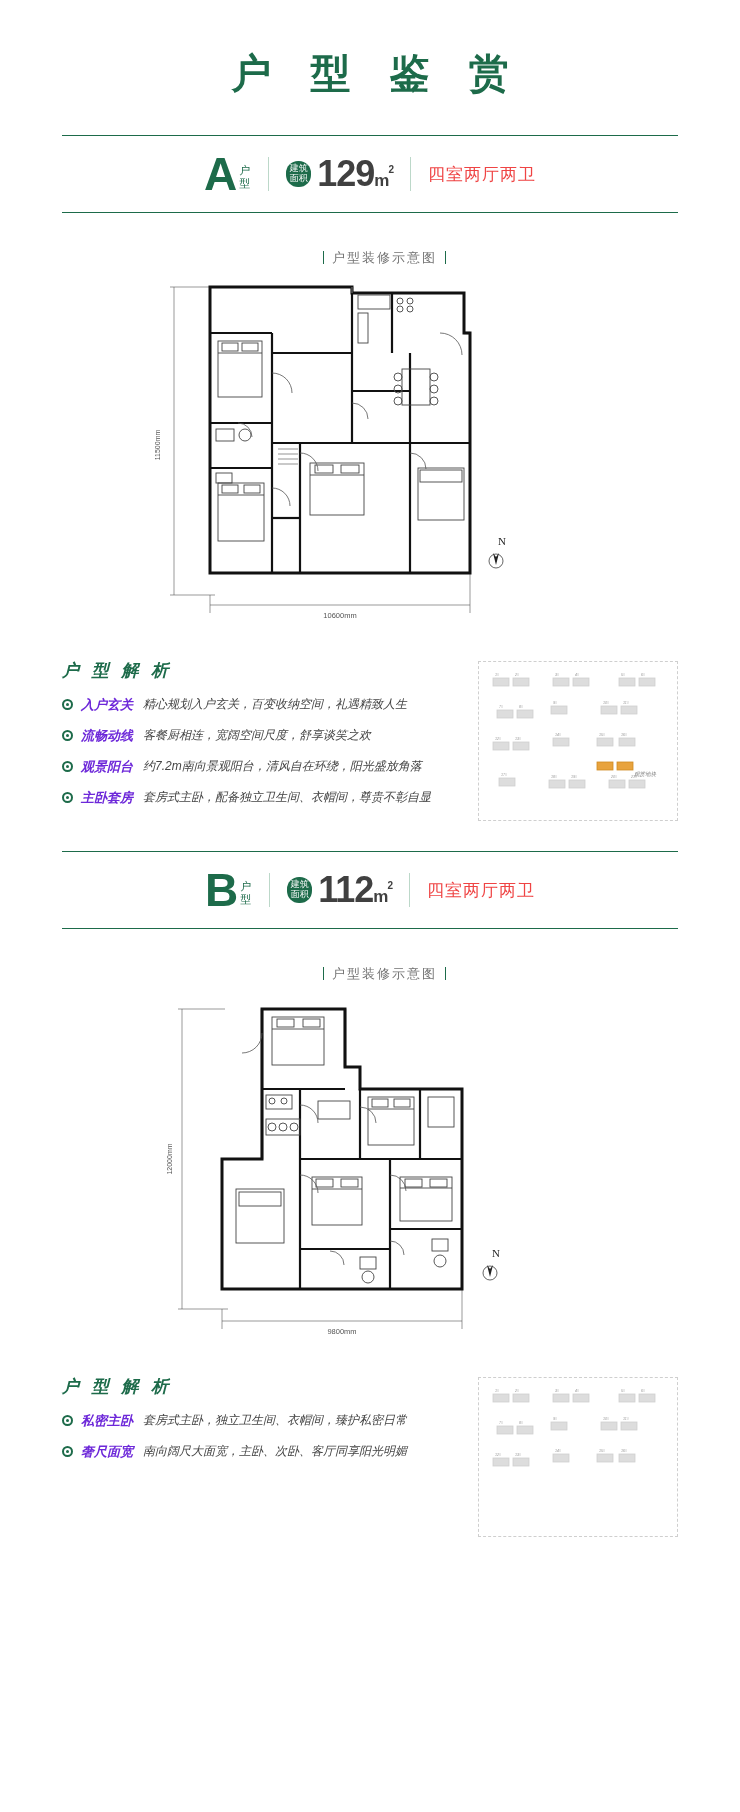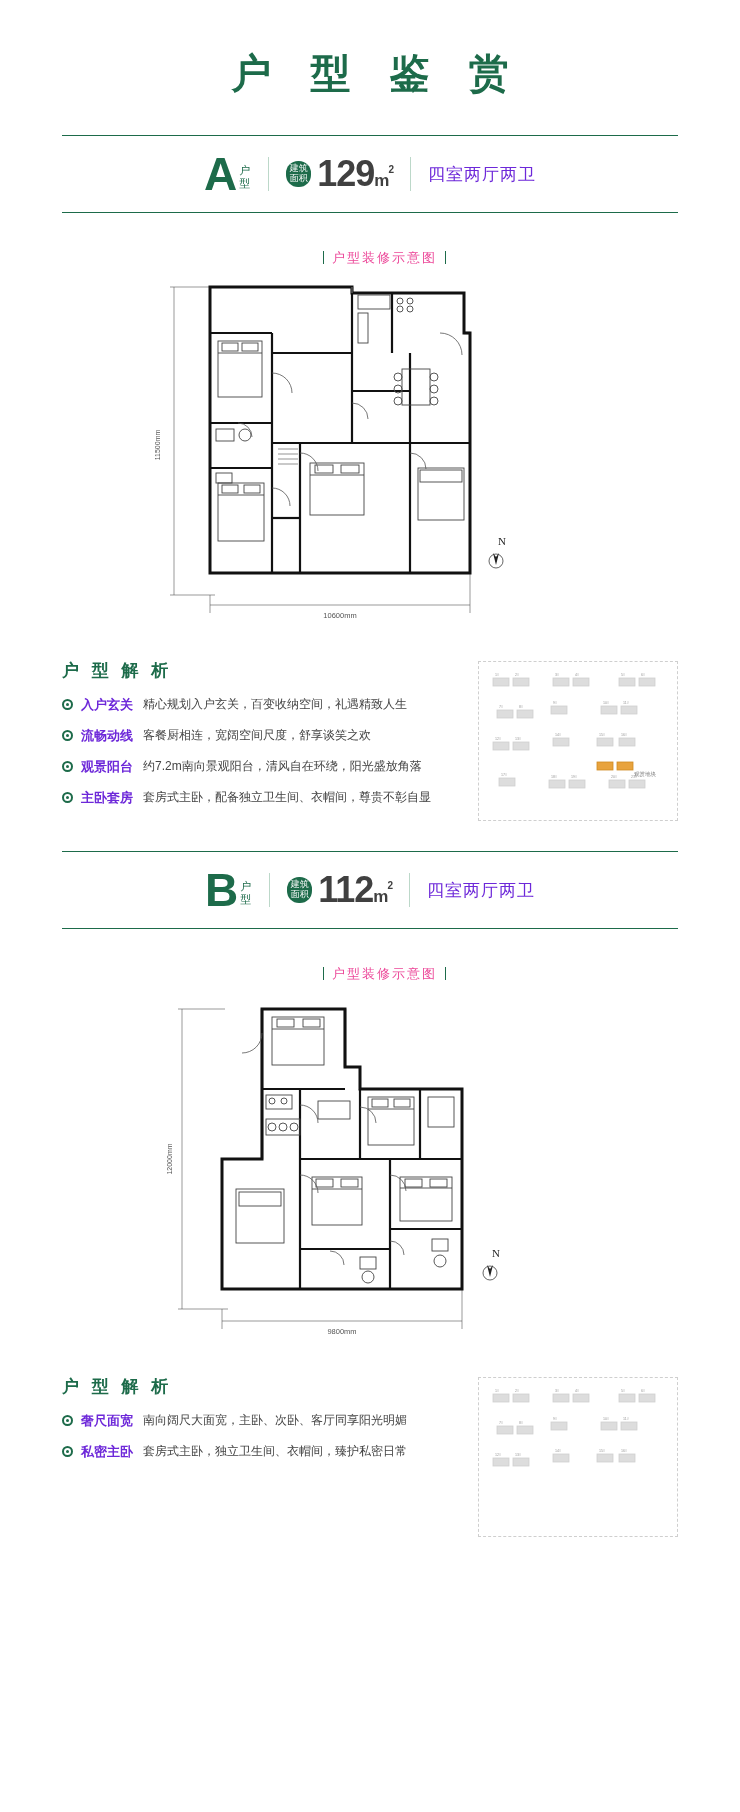--- a/index.html
+++ b/index.html
@@ -69,29 +69,29 @@
     font-size: 36px;
     color: #404040;
     font-weight: bold;
     letter-spacing: -1px;
     line-height: 1;
   }
   .uh-area .unit { font-size: 17px; font-weight: bold; }
   .uh-area .sup { font-size: 10px; vertical-align: super; }
   .uh-rooms {
     font-size: 17px;
-    color: #6d28d9;
+    color: #ef4444;
     letter-spacing: 1px;
   }
 
   
   .sub-caption {
     text-align: center;
     font-size: 13px;
-    color: #ec4899;
+    color: #737373;
     letter-spacing: 2px;
     padding: 36px 0 6px 0;
     position: relative;
     margin-left: 29px;
   }
   .sub-caption .bar {
     display: inline-block;
     width: 1px;
     height: 13px;
     background: #1d6b4a;
@@ -101,20 +101,21 @@
 
   
   .plan-wrap { position: relative; width: 740px; }
   .plan-wrap svg { display: block; }
 
   
   .analysis {
     display: flex;
     padding: 26px 62px 0 62px;
     gap: 10px;
+    font-style: italic;
   }
   .analysis-left { flex: 1; }
   .analysis-title {
     font-size: 17px;
     color: #1d6b4a;
     font-weight: bold;
     letter-spacing: 4px;
     margin-bottom: 14px;
   }
   .analysis-item {
@@ -504,27 +505,27 @@
         </g>
       </svg>
     </div>
 
     <div class="analysis">
       <div class="analysis-left">
         <div class="analysis-title">户 型 解 析</div>
 
         <div class="analysis-item">
           <span class="dot"></span>
+          <span class="item-key">私密主卧</span>
+          <span class="item-desc">套房式主卧，独立卫生间、衣帽间，臻护私密日常</span>
+        </div>
+        <div class="analysis-item">
+          <span class="dot"></span>
           <span class="item-key">奢尺面宽</span>
           <span class="item-desc">南向阔尺大面宽，主卧、次卧、客厅同享阳光明媚</span>
-        </div>
-        <div class="analysis-item">
-          <span class="dot"></span>
-          <span class="item-key">私密主卧</span>
-          <span class="item-desc">套房式主卧，独立卫生间、衣帽间，臻护私密日常</span>
         </div>
       </div>
 
       <div class="sitemap">
         <svg width="198" height="158" viewBox="0 0 198 158">
           <g stroke="#cfcfcf" stroke-width="0.8" fill="none">
             <g fill="#ddd" stroke="#cfcfcf">
               <rect x="14" y="16" width="16" height="8"></rect>
                 <rect x="34" y="16" width="16" height="8"></rect>
               <rect x="74" y="16" width="16" height="8"></rect>

